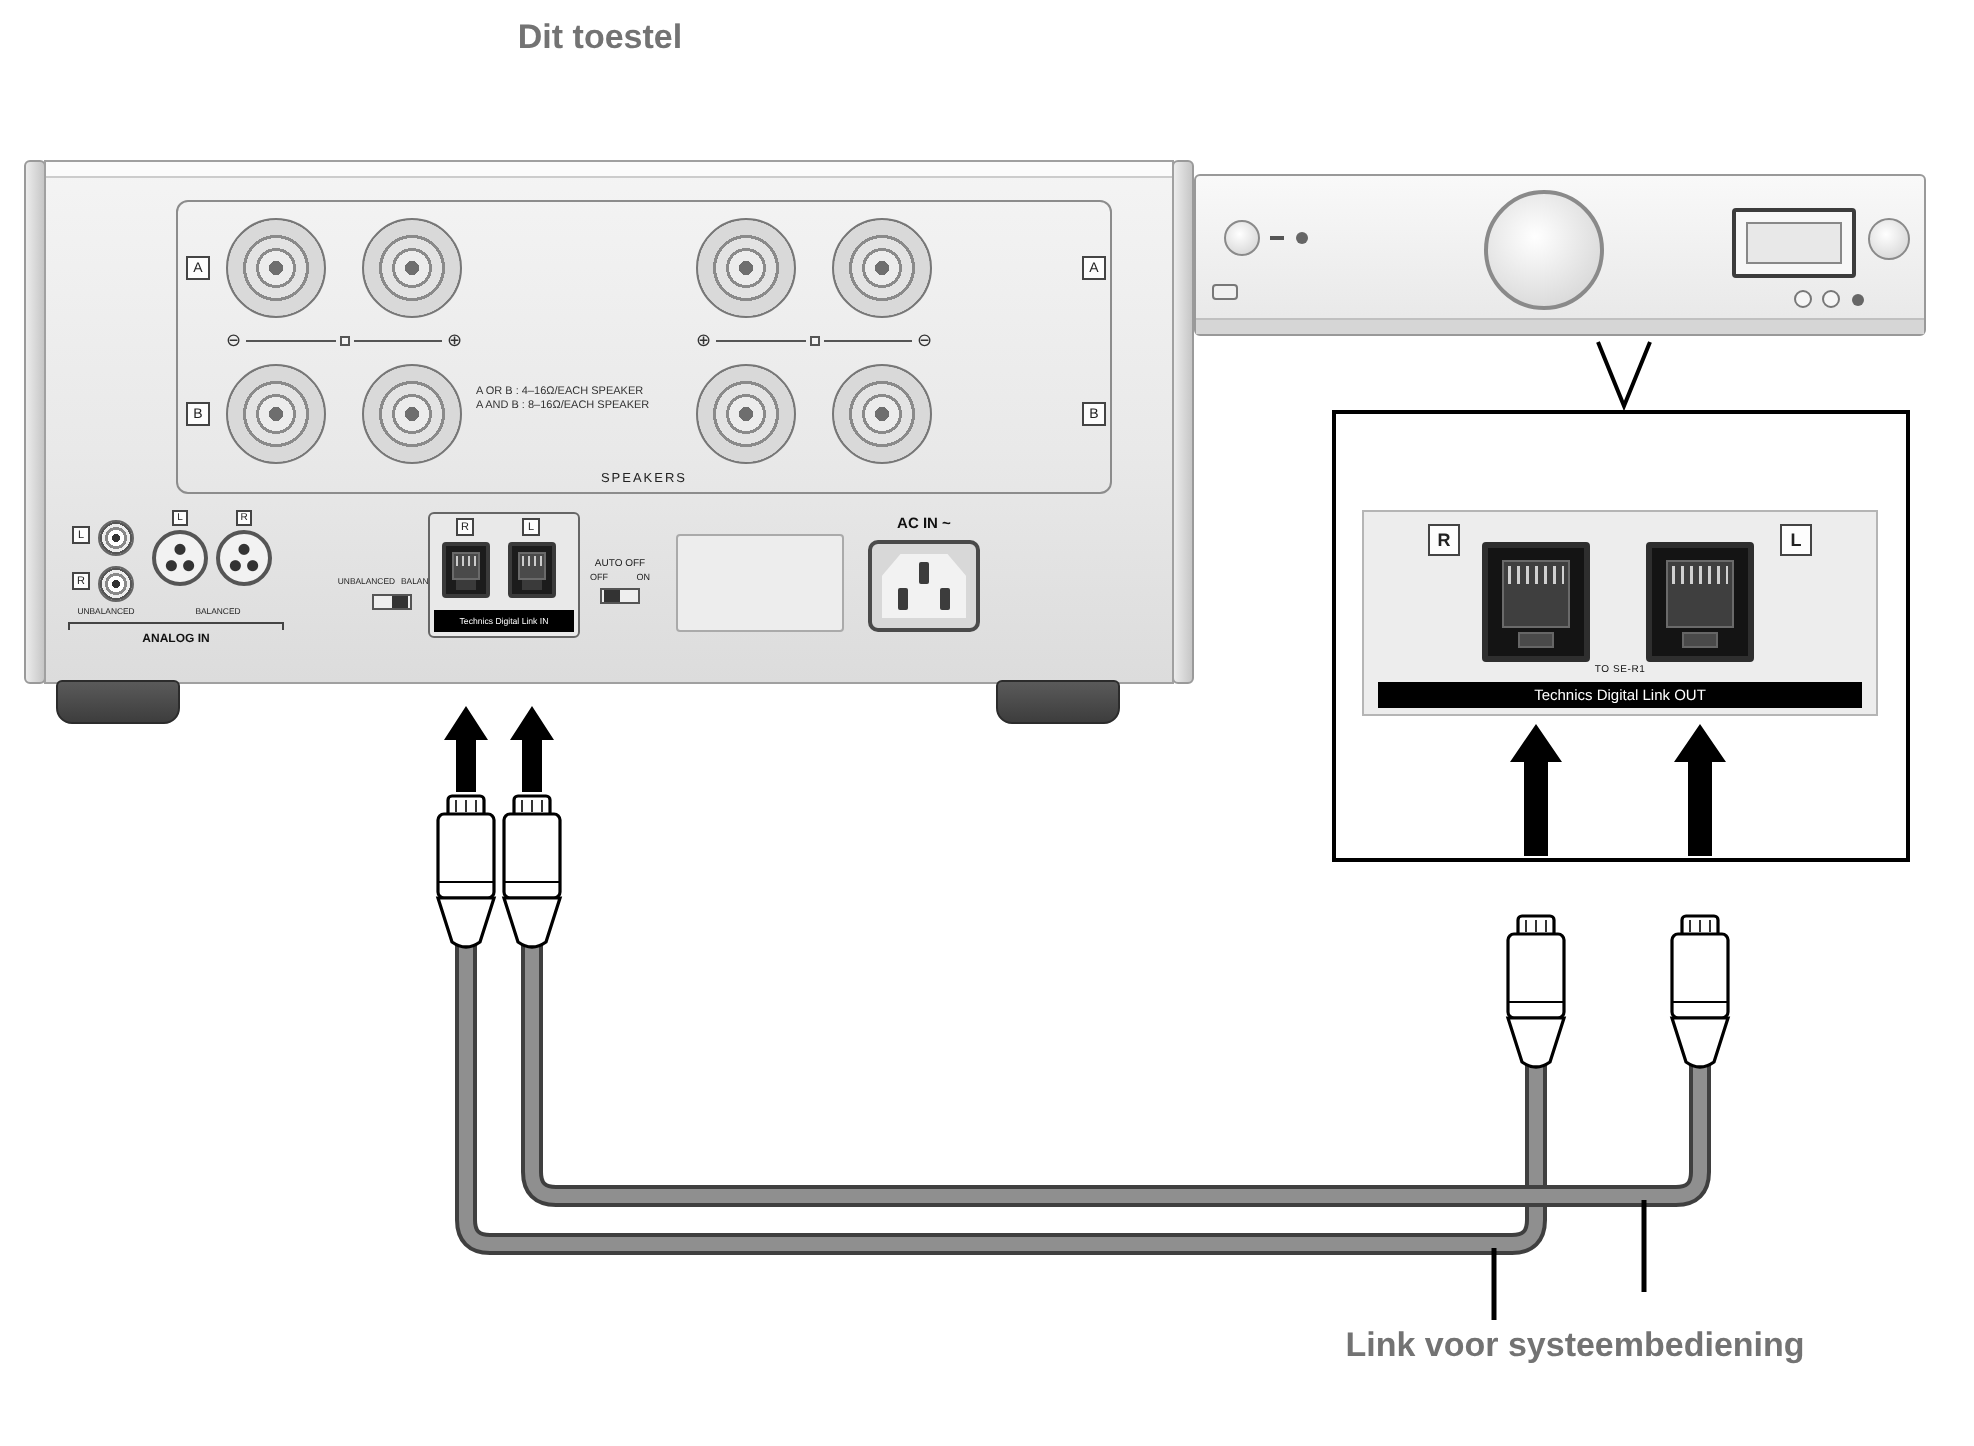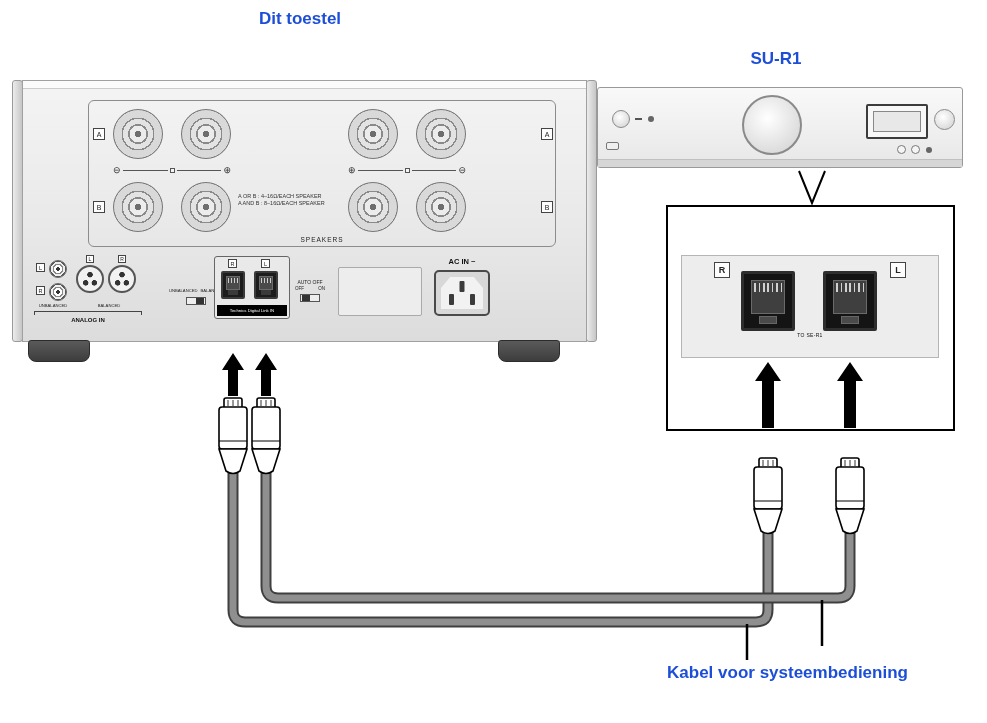--- a/index.html
+++ b/index.html
@@ -1,19 +1,19 @@
 <!DOCTYPE html>
 <html><head>
 <meta charset="utf-8">
 <style>
   * { margin:0; padding:0; box-sizing:border-box; }
   body { font-family:"Liberation Sans", sans-serif; background:#fff; }
   .canvas { position:relative; width:987px; height:723px; background:#fff; overflow:hidden; }
   .abs { position:absolute; }
-  .title { font-size:17px; font-weight:bold; text-align:center; line-height:22px; color:#1d4ed8; }
+  .title { font-size:17px; font-weight:bold; text-align:center; line-height:22px; color:#737373; }
 
   
   .rail { background:linear-gradient(90deg,#ececec,#c6c6c6); border:1px solid #9a9a9a; border-radius:3px; }
   .face { background:linear-gradient(180deg,#f4f4f4 0,#e9e9e9 55%,#dcdcdc 100%); border:1px solid #a0a0a0; }
   .face-top { background:#fbfbfb; border-bottom:1px solid #ccc; }
   .foot { background:linear-gradient(#5a5a5a,#3d3d3d); border:1px solid #2c2c2c; border-radius:3px 3px 8px 8px; }
 
   
   .spk-panel { border:1.5px solid #8c8c8c; border-radius:6px; }
   .post { width:50px; height:50px; border-radius:50%; border:1px solid #777;
@@ -79,21 +79,20 @@
   .callout-panel { background:#ededed; border:1px solid #b5b5b5; }
 </style>
 </head>
 <body>
 
 <div class="canvas">
 
   <div class="abs title" style="left:150px; top:8px; width:300px;">
     <div>Dit toestel</div>
   </div>
-  <div class="abs title" style="left:676px; top:48px; width:200px;">SU-R1</div>
 
   <div class="abs" style="left:12px; top:80px; width:585px; height:262px;">
     <div class="abs rail" style="left:0; top:0; width:11px; height:262px;"></div>
     <div class="abs rail" style="right:0; top:0; width:11px; height:262px;"></div>
     <div class="abs face" style="left:10px; top:0; width:565px; height:262px;"></div>
     <div class="abs face-top" style="left:11px; top:1px; width:563px; height:8px;"></div>
   </div>
   <div class="abs foot" style="left:28px; top:340px; width:62px; height:22px;"></div>
   <div class="abs foot" style="left:498px; top:340px; width:62px; height:22px;"></div>
 
@@ -209,23 +208,24 @@
   <div class="abs sq sq16" style="left:890px; top:262px;">L</div>
   <div class="abs rj45b" style="left:741px; top:271px;">
     <div class="rj45b-inner"></div>
     <div class="rj45b-latch"></div>
   </div>
   <div class="abs rj45b" style="left:823px; top:271px;">
     <div class="rj45b-inner"></div>
     <div class="rj45b-latch"></div>
   </div>
   <div class="abs" style="left:681px; top:332px; width:258px; text-align:center; font-size:5px; letter-spacing:0.3px; color:#111;">TO SE-R1</div>
+  <div class="abs strip" style="left:689px; top:341px; width:242px; height:13px; font-size:7.5px; line-height:13px;">Technics Digital Link OUT</div>
 
   <div class="abs title" style="left:590px; top:662px; width:395px;">
-    <div>Kabel voor systeembediening</div>
+    <div>Link voor systeembediening</div>
   </div>
 
   <svg class="abs" style="left:0; top:0;" width="987" height="723" viewBox="0 0 987 723">
 
     <polyline points="799,171 812,203 825,171" fill="#ffffff" stroke="#000" stroke-width="2"></polyline>
 
     <g>
       <path d="M233,452 V610 Q233,622 245,622 H756 Q768,622 768,610 V515" fill="none" stroke="#3f3f3f" stroke-width="11" stroke-linecap="round"></path>
       <path d="M233,452 V610 Q233,622 245,622 H756 Q768,622 768,610 V515" fill="none" stroke="#8f8f8f" stroke-width="7" stroke-linecap="round"></path>
     </g>

